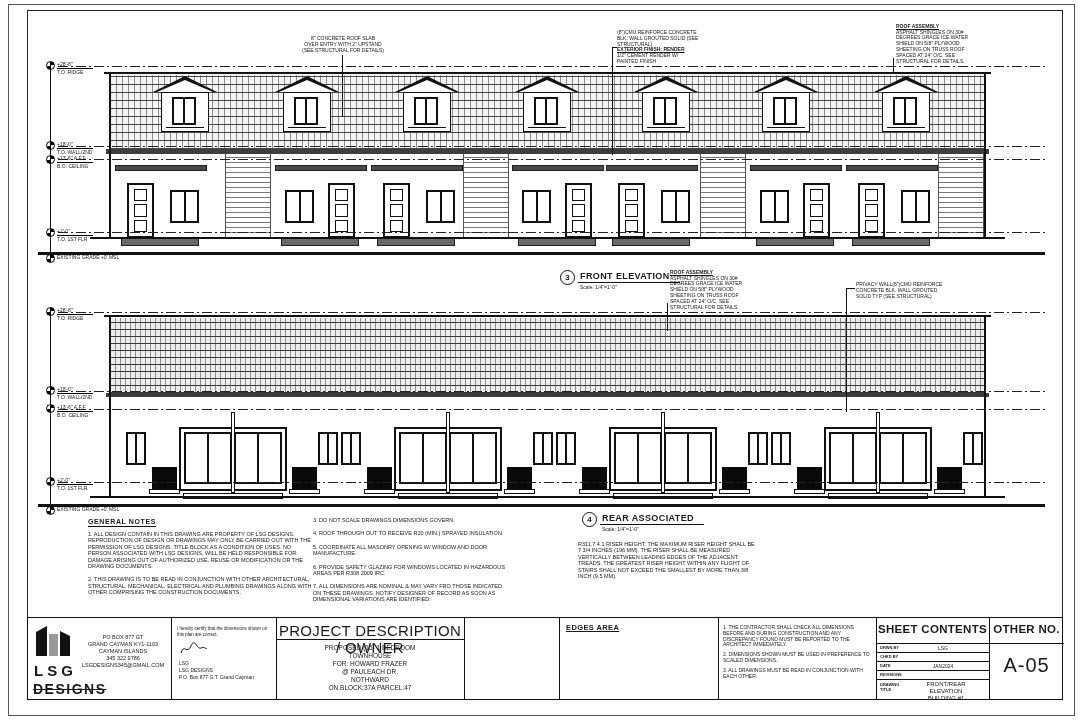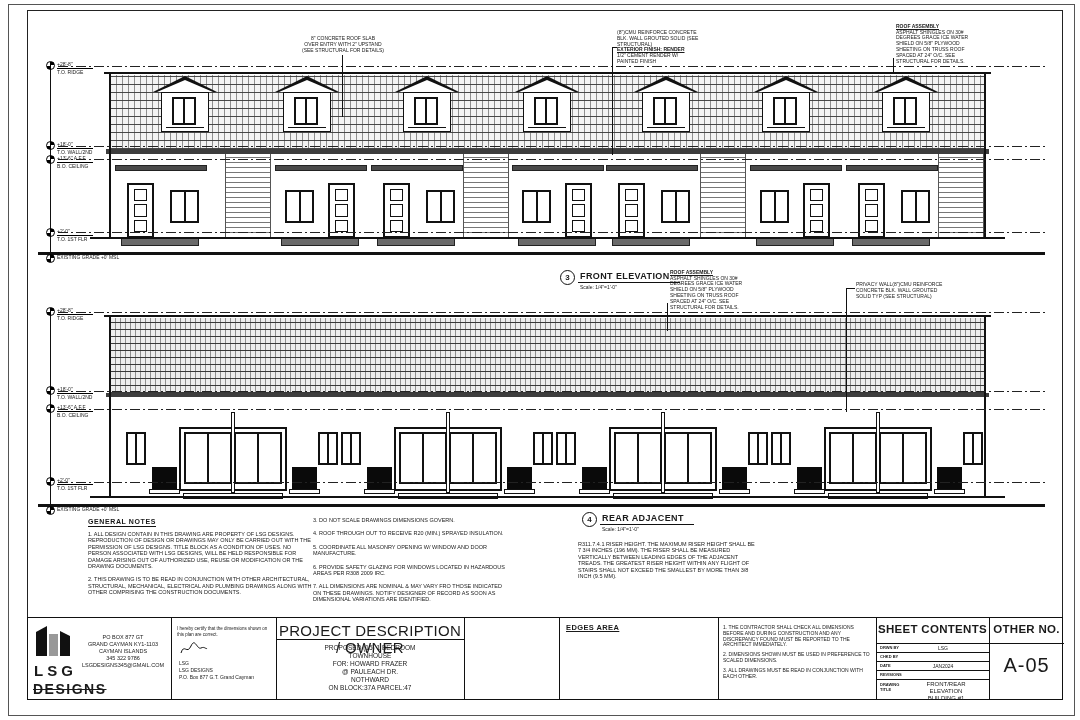--- a/index.html
+++ b/index.html
@@ -425,21 +425,21 @@
 
     <div class="ann" style="left:856px;top:282px;width:125px">PRIVACY WALL(8")CMU REINFORCE
 CONCRETE BLK. WALL GROUTED
 SOLID TYP (SEE STRUCTURAL)</div>
     <div class="sl" style="left:846px;top:288px;width:9px;height:1px"></div>
     <div class="sl" style="left:846px;top:288px;width:1px;height:124px"></div>
 
     <div class="eltitle" style="left:582px;top:512px">
       <div class="numcirc">4</div>
       <div>
-          <div class="elname">REAR ADJACENT</div>
+          <div class="elname">REAR ASSOCIATED</div>
       <div class="elscale">Scale: 1/4"=1'-0"</div>
         </div>
     </div>
   </div>
 
   <div class="gn-title" style="left:88px;top:518px">GENERAL NOTES</div>
   <div class="gncol" style="left:88px;top:531px;width:224px">
     <div class="n">1. ALL DESIGN CONTAIN IN THIS DRAWING ARE PROPERTY OF LSG DESIGNS. REPRODUCTION OF DESIGN OR DRAWINGS MAY ONLY BE CARRIED OUT WITH THE PERMISSION OF LSG DESIGNS. TITLE BLOCK AS A CONDITION OF USES. NO PERSON ASSOCIATED WITH LSG DESIGNS, WILL BE HELD RESPONSIBLE FOR DAMAGE ARISING OUT OF AUTHORIZED USE, REUSE OR MODIFICATION OR THE DRAWING DOCUMENTS.</div>
     <div class="n">2. THIS DRAWING IS TO BE READ IN CONJUNCTION WITH OTHER ARCHITECTURAL, STRUCTURAL, MECHANICAL, ELECTRICAL AND PLUMBING DRAWINGS ALONG WITH OTHER COMPRISING THE CONSTRUCTION DOCUMENTS.</div>
   </div>

